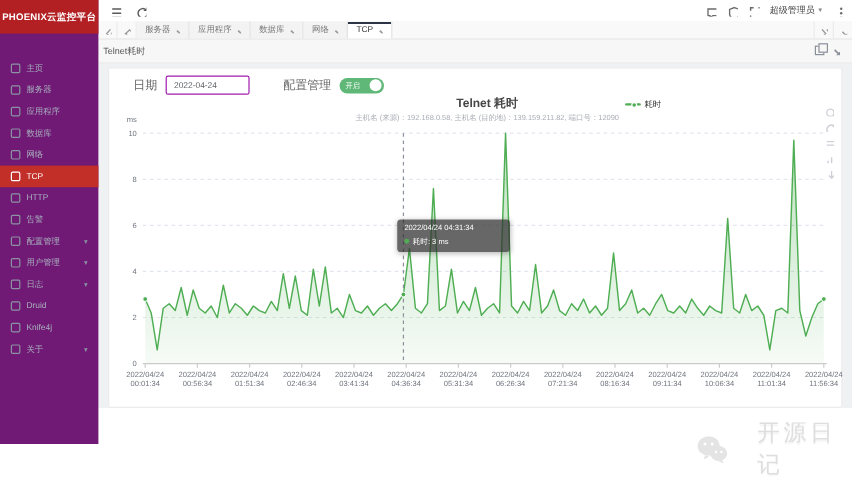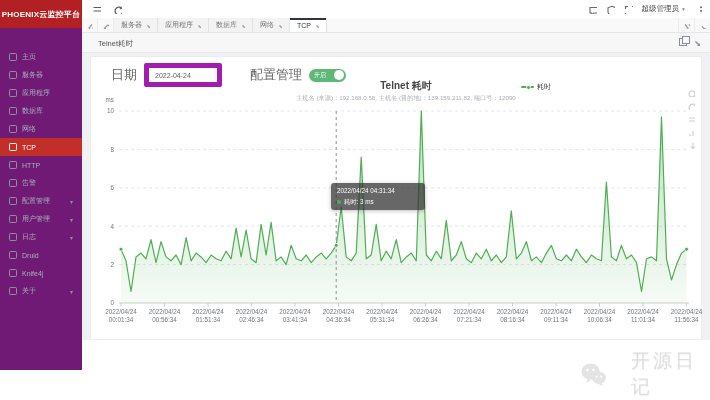--- a/index.html
+++ b/index.html
@@ -32,30 +32,30 @@
         border-right:1px solid #ebebeb;cursor:pointer;}
   .tnav.right{border-right:none;border-left:1px solid #ebebeb;}
   .tab{display:flex;align-items:center;gap:3px;padding:0 7px;font-size:7px;color:#777;
        background:#f3f3f3;border-right:1px solid #e2e2e2;cursor:pointer;white-space:nowrap;}
   .tab.active{background:#fff;color:#333;box-shadow:inset 0 2px 0 #2d3446;}
   .icx{width:5px;height:5px;color:#9a9a9a;}
   .tspacer{flex:1;}
   
   .content{position:absolute;left:82px;top:32px;right:0;height:308px;background:#f0f1f3;z-index:3;}
   .panelbar{height:20px;background:#f7f7f7;border-bottom:1px solid #e9e9e9;position:relative;}
-  .panelbar .ptitle{margin-left:16px;line-height:20px;font-size:7.5px;color:#555;}
+  .panelbar .ptitle{margin-left:4px;line-height:20px;font-size:7.5px;color:#555;}
   .picons{position:absolute;right:10px;top:0;height:20px;display:flex;align-items:center;gap:6px;color:#8a8f99;}
   .pop{width:6px;height:6px;border:1px solid #8a8f99;position:relative;display:inline-block;}
   .pop::after{content:"";position:absolute;left:2px;top:-3px;width:6px;height:6px;border:1px solid #8a8f99;background:#f7f7f7;}
   .card{position:absolute;left:8px;top:24px;width:610px;height:282px;background:#fff;
         border:1px solid #ececec;border-radius:2px;}
   
   .form-row{position:absolute;left:20px;top:6px;display:flex;align-items:center;gap:7px;z-index:6;}
-  .flabel{font-size:13px;color:#666;}
-  .date-input{width:62px;height:14px;border:5px solid #a21caf;border-radius:2px;font-size:7px;
+  .flabel{font-size:10px;color:#666;}
+  .date-input{width:62px;height:14px;border:1px solid #a21caf;border-radius:2px;font-size:7px;
               color:#606266;padding:0 0 0 6px;outline:none;font-family:inherit;background:#fff;}
   .gap{width:14px;}
   .toggle{width:30px;height:13px;border-radius:7px;background:#5fb878;display:flex;align-items:center;
           padding:0 2px 0 5px;cursor:pointer;}
   .toggle .ttext{color:#fff;font-size:6px;flex:1;}
   .toggle .knob{width:10px;height:10px;border-radius:50%;background:#fff;flex:none;}
   
   .chart-svg{position:absolute;left:0;top:26px;overflow:visible;}
   .axlbl{font-size:6.3px;fill:#70757e;font-family:inherit;}
   .ctitle{position:absolute;left:315px;top:22px;transform:translateX(-50%);font-size:10px;

